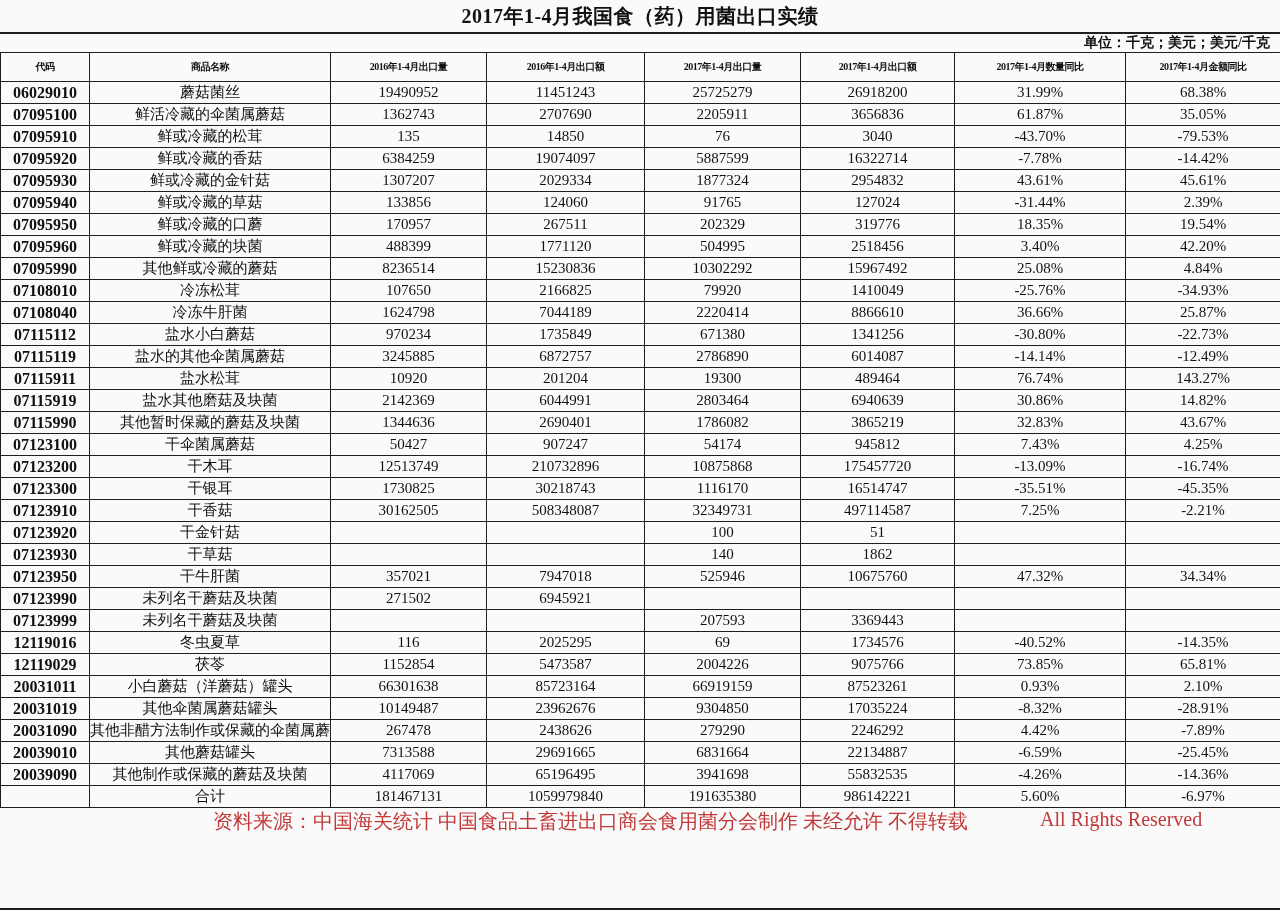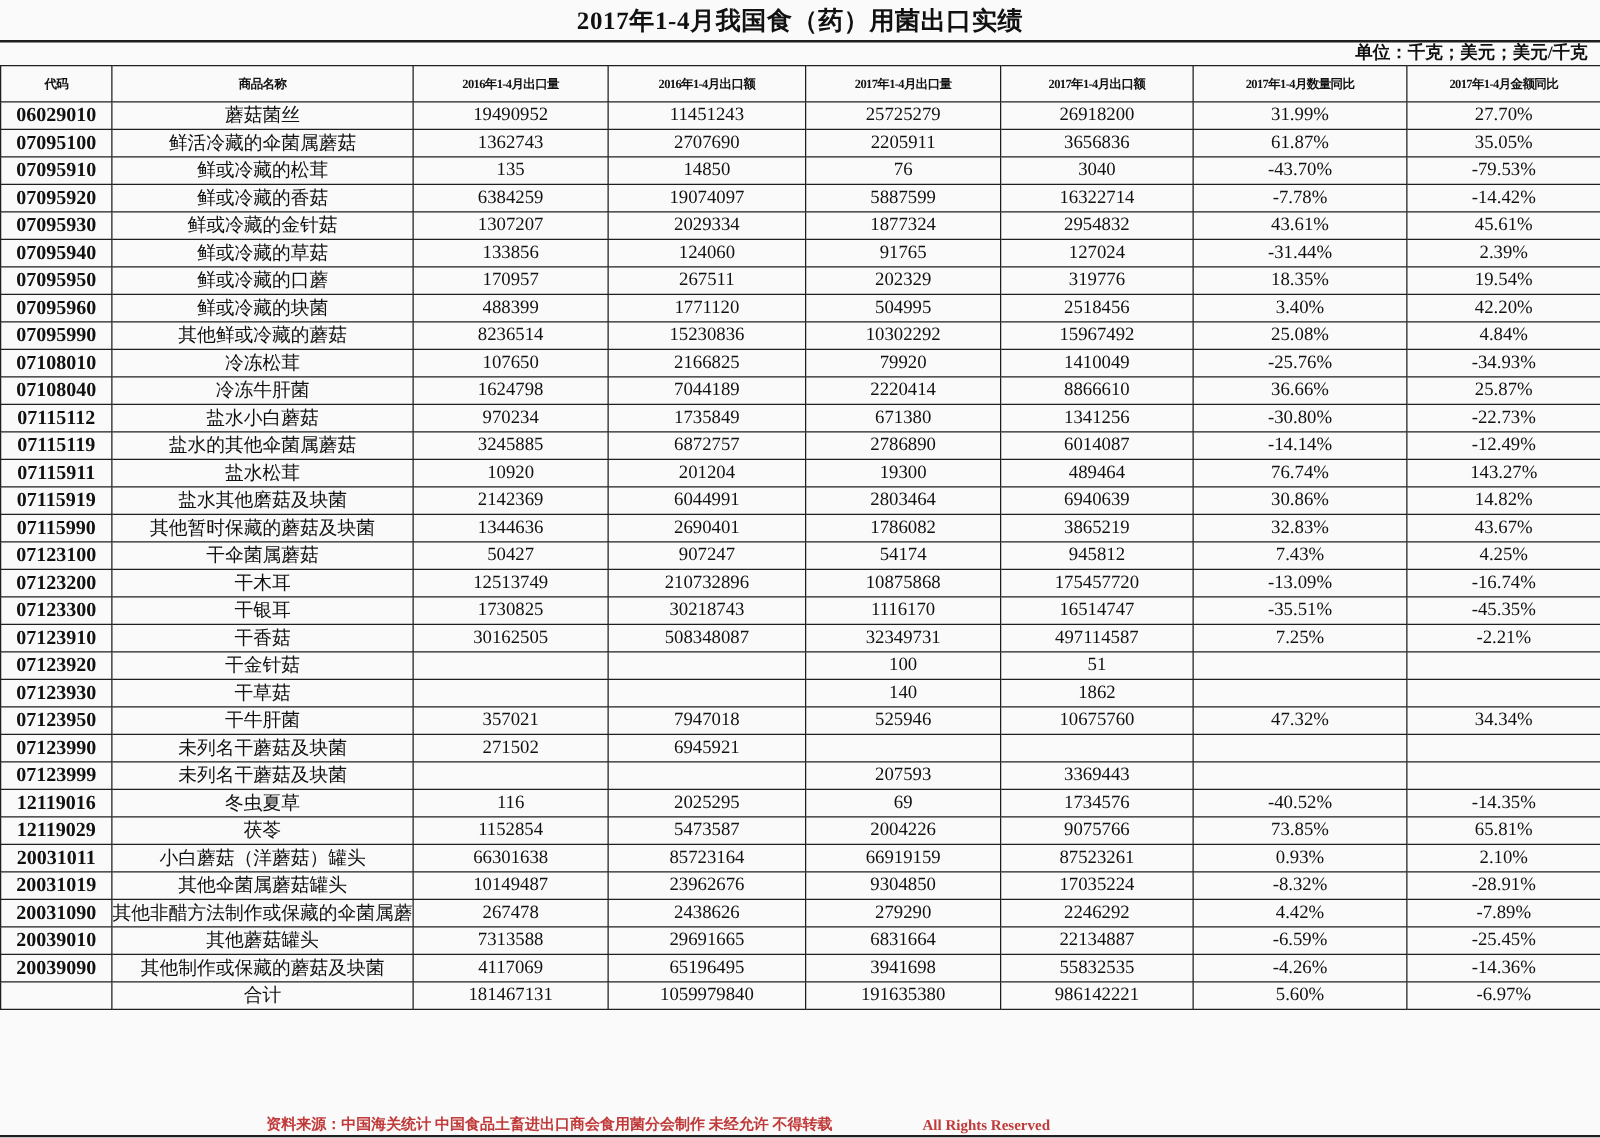--- a/index.html
+++ b/index.html
@@ -66,25 +66,25 @@
   .corner-marker{
     position:absolute;
     left:0;top:0;
     width:0;height:0;
     border-top:7px solid var(--marker_green);
     border-right:7px solid transparent;
   }
   .footer{
     flex:1;
     display:flex;
-    align-items:flex-end;
+    align-items:flex-start;
     border-bottom:2px solid var(--border_dark);
     color:var(--footer_red);
-    font-weight:bold;
-    font-size:12px;
+    font-weight:normal;
+    font-size:20px;
   }
   .footer .source-note{margin-left:213px;}
   .footer .rights-note{margin-left:72px;}
 </style>
 </head>
 <body>
 
 <div class="page">
 
   <div class="doc-title">2017年1-4月我国食（药）用菌出口实绩</div>
@@ -116,21 +116,21 @@
     </thead>
     <tbody>
         <tr>
           <td class="code-cell">06029010</td>
           <td>蘑菇菌丝</td>
           <td>19490952</td>
           <td>11451243</td>
           <td>25725279</td>
           <td>26918200</td>
           <td>31.99%</td>
-          <td>27.70%</td>
+          <td>68.38%</td>
         </tr>
         <tr>
           <td class="code-cell">07095100</td>
           <td>鲜活冷藏的伞菌属蘑菇</td>
           <td>1362743</td>
           <td>2707690</td>
           <td>2205911</td>
           <td>3656836</td>
           <td>61.87%</td>
           <td>35.05%</td>

